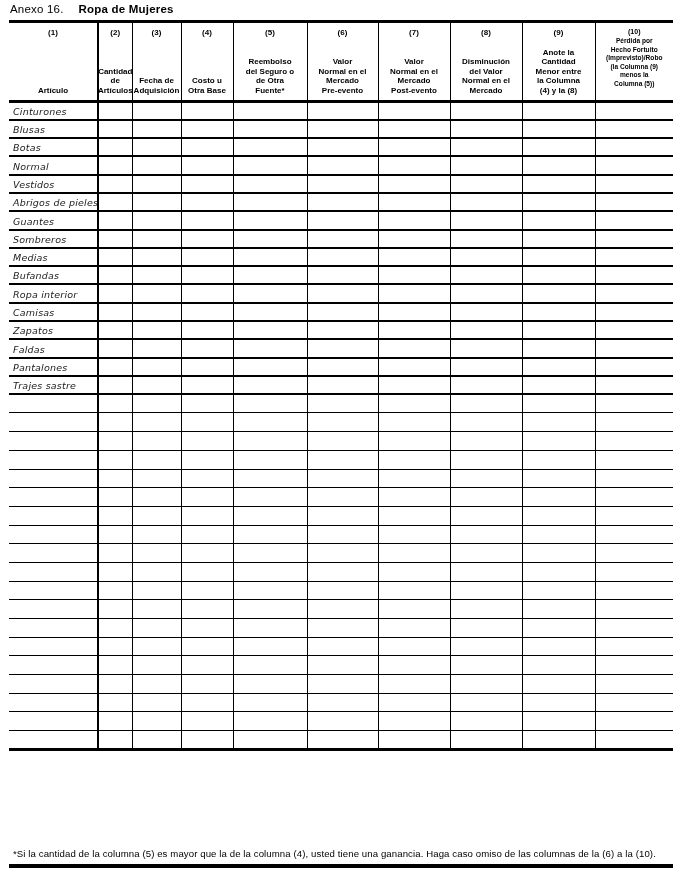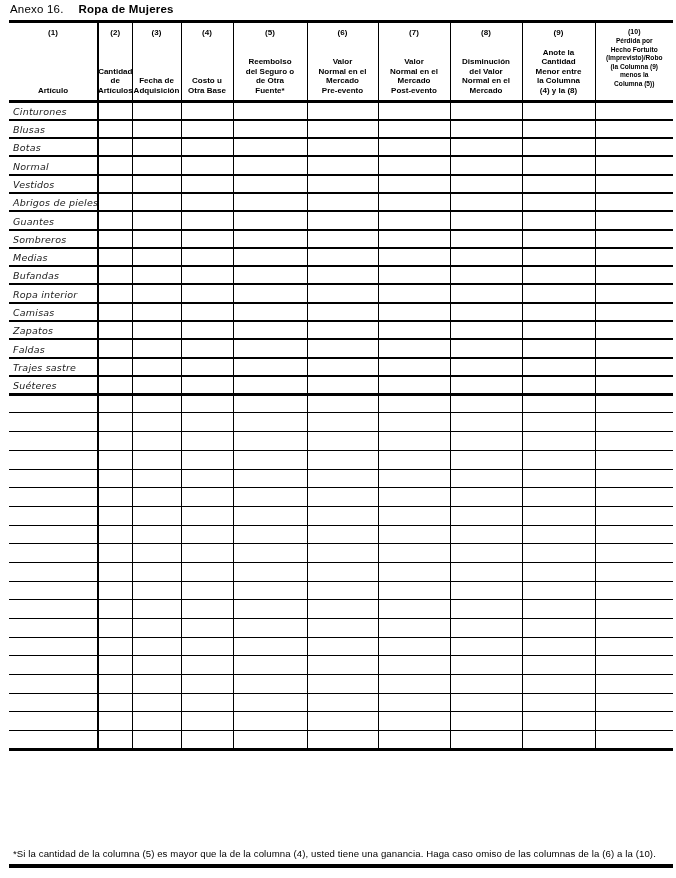--- a/index.html
+++ b/index.html
@@ -348,33 +348,33 @@
         <td class="c3"></td>
         <td class="c4"></td>
         <td class="c5"></td>
         <td class="c6"></td>
         <td class="c7"></td>
         <td class="c8"></td>
         <td class="c9"></td>
         <td class="c10"></td>
       </tr>
       <tr class="item-row">
+        <td class="c1 label-cell">Pantalones</td>
+        <td class="c2"></td>
+        <td class="c3"></td>
+        <td class="c4"></td>
+        <td class="c5"></td>
+        <td class="c6"></td>
+        <td class="c7"></td>
+        <td class="c8"></td>
+        <td class="c9"></td>
+        <td class="c10"></td>
+      </tr>
+      <tr class="item-row">
         <td class="c1 label-cell">Trajes sastre</td>
-        <td class="c2"></td>
-        <td class="c3"></td>
-        <td class="c4"></td>
-        <td class="c5"></td>
-        <td class="c6"></td>
-        <td class="c7"></td>
-        <td class="c8"></td>
-        <td class="c9"></td>
-        <td class="c10"></td>
-      </tr>
-      <tr class="item-row last">
-        <td class="c1 label-cell">Suéteres</td>
         <td class="c2"></td>
         <td class="c3"></td>
         <td class="c4"></td>
         <td class="c5"></td>
         <td class="c6"></td>
         <td class="c7"></td>
         <td class="c8"></td>
         <td class="c9"></td>
         <td class="c10"></td>
       </tr>

